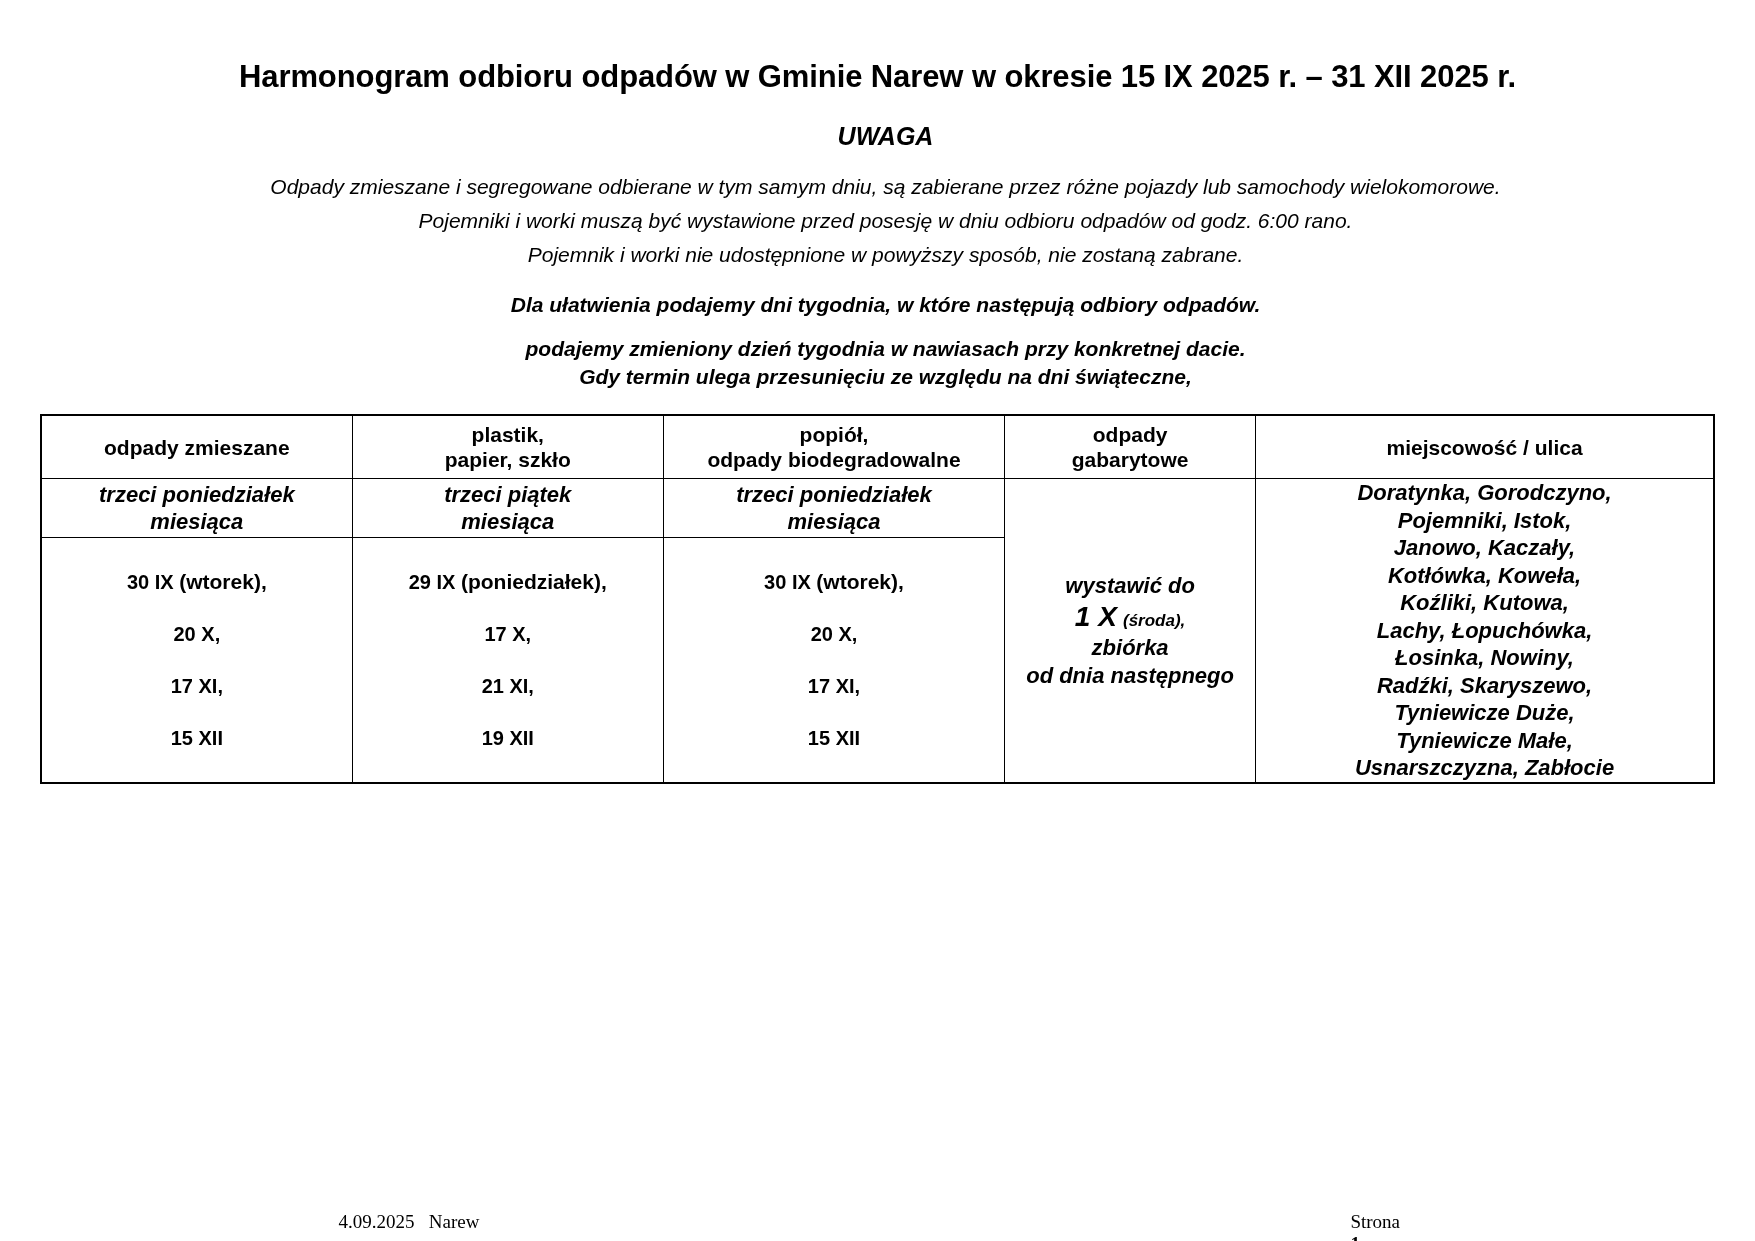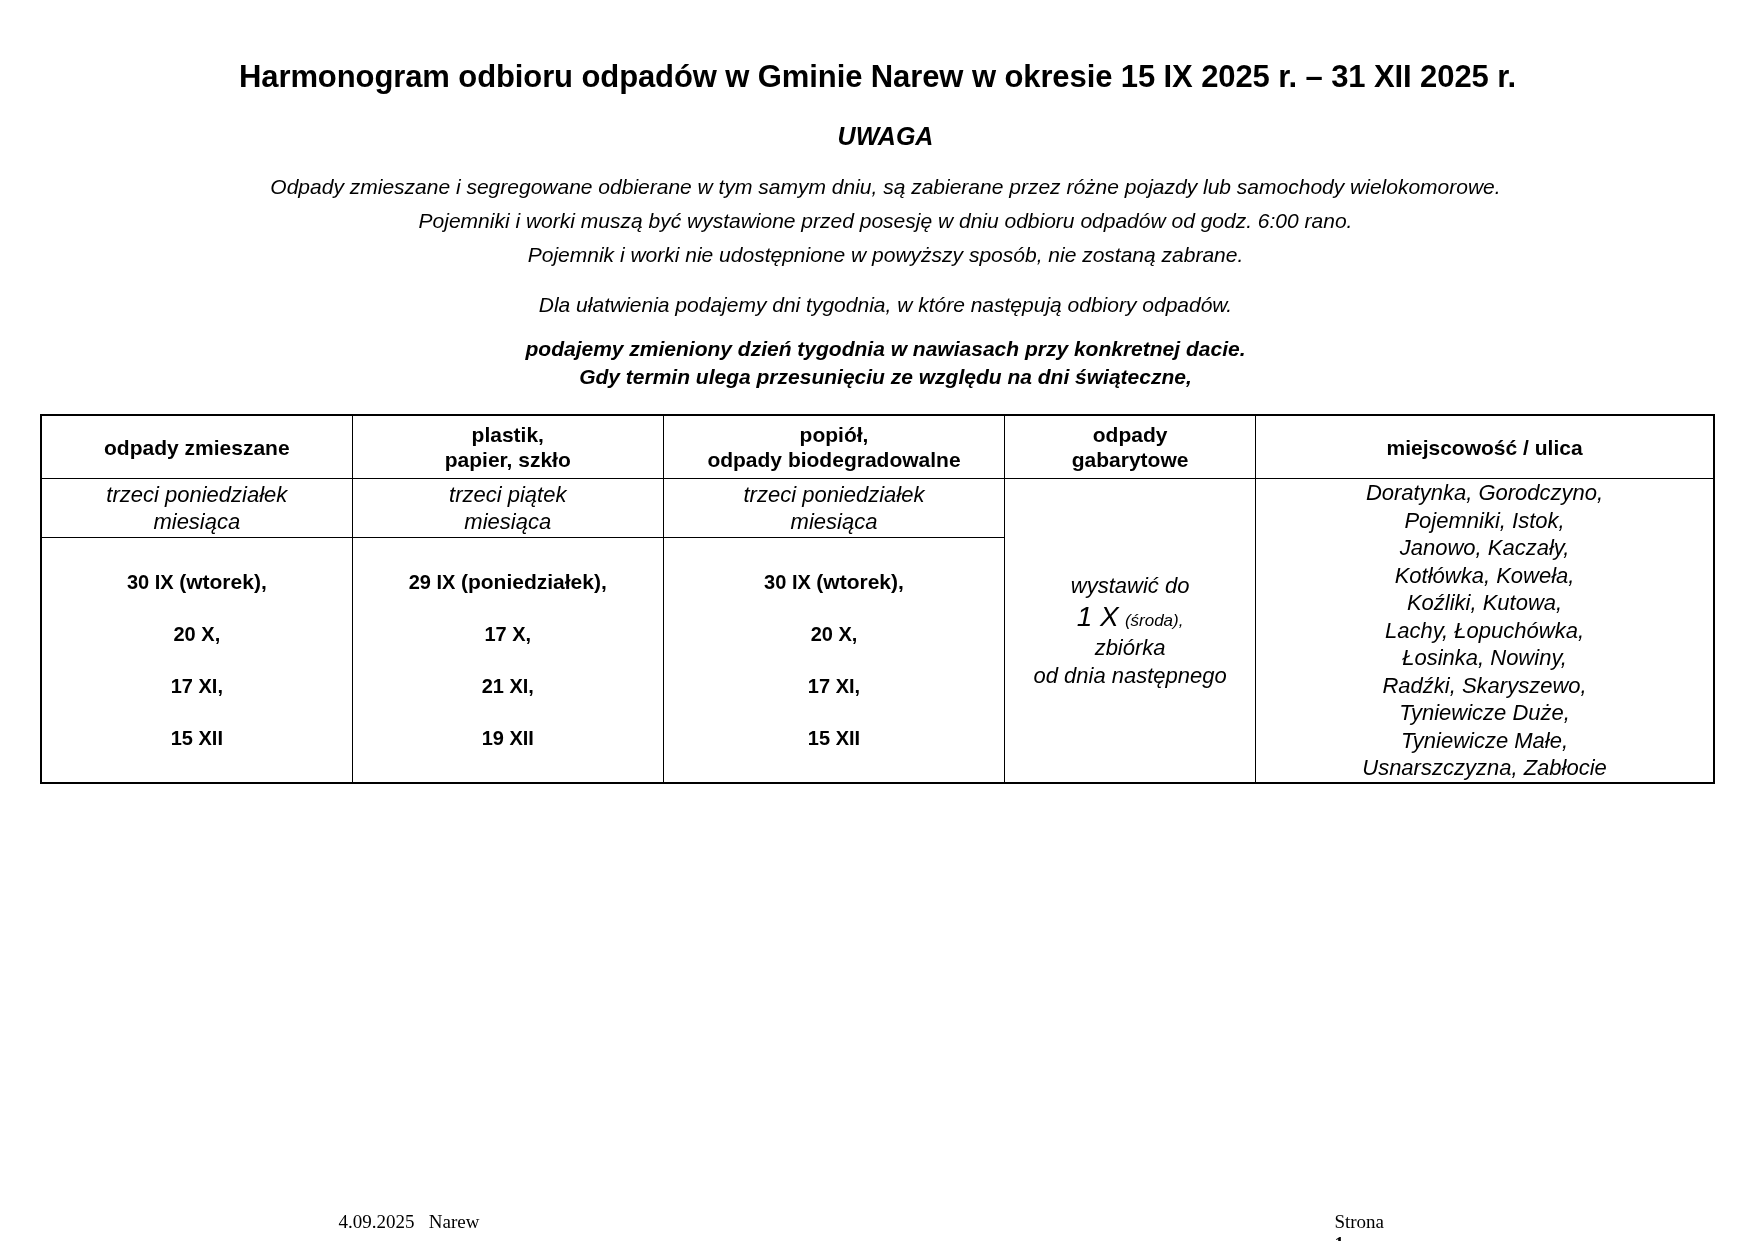--- a/index.html
+++ b/index.html
@@ -46,21 +46,21 @@
     font-style: italic;
     line-height: 1.25;
     margin-bottom: 18px;
   }
   .notice-line {
     font-size: 21px;
     font-style: italic;
     line-height: 1.62;
   }
   .notice-line.bold {
-    font-weight: normal;
+    font-weight: bold;
   }
   .notice-gap {
     height: 16px;
   }
   .notice-gap-sm {
     height: 12px;
   }
   .notice-block-bold {
     font-size: 21px;
     font-style: italic;
@@ -93,21 +93,21 @@
     font-size: 21px;
     font-weight: bold;
     text-align: center;
     height: 62px;
     line-height: 1.22;
     padding: 4px 6px;
   }
   .day-row td {
     font-size: 22px;
     font-style: italic;
-    font-weight: normal;
+    font-weight: bold;
     text-align: center;
     line-height: 1.25;
     padding: 10px 6px 12px 6px;
     vertical-align: middle;
   }
   .dates-cell {
     text-align: center;
     font-size: 20px;
     font-weight: bold;
     padding: 0;
@@ -145,21 +145,21 @@
     line-height: 1.72;
     vertical-align: middle;
     padding: 10px 0 10px 22px;
     text-align: left;
   }
 
   
   .footer {
     position: absolute;
     left: 0;
-    right: 16px;
+    right: 0;
     bottom: 28px;
     height: 24px;
     font-family: "Liberation Serif", serif;
     font-size: 19px;
   }
   .footer-left {
     position: absolute;
     left: 310px;
     top: 0;
     white-space: pre;

